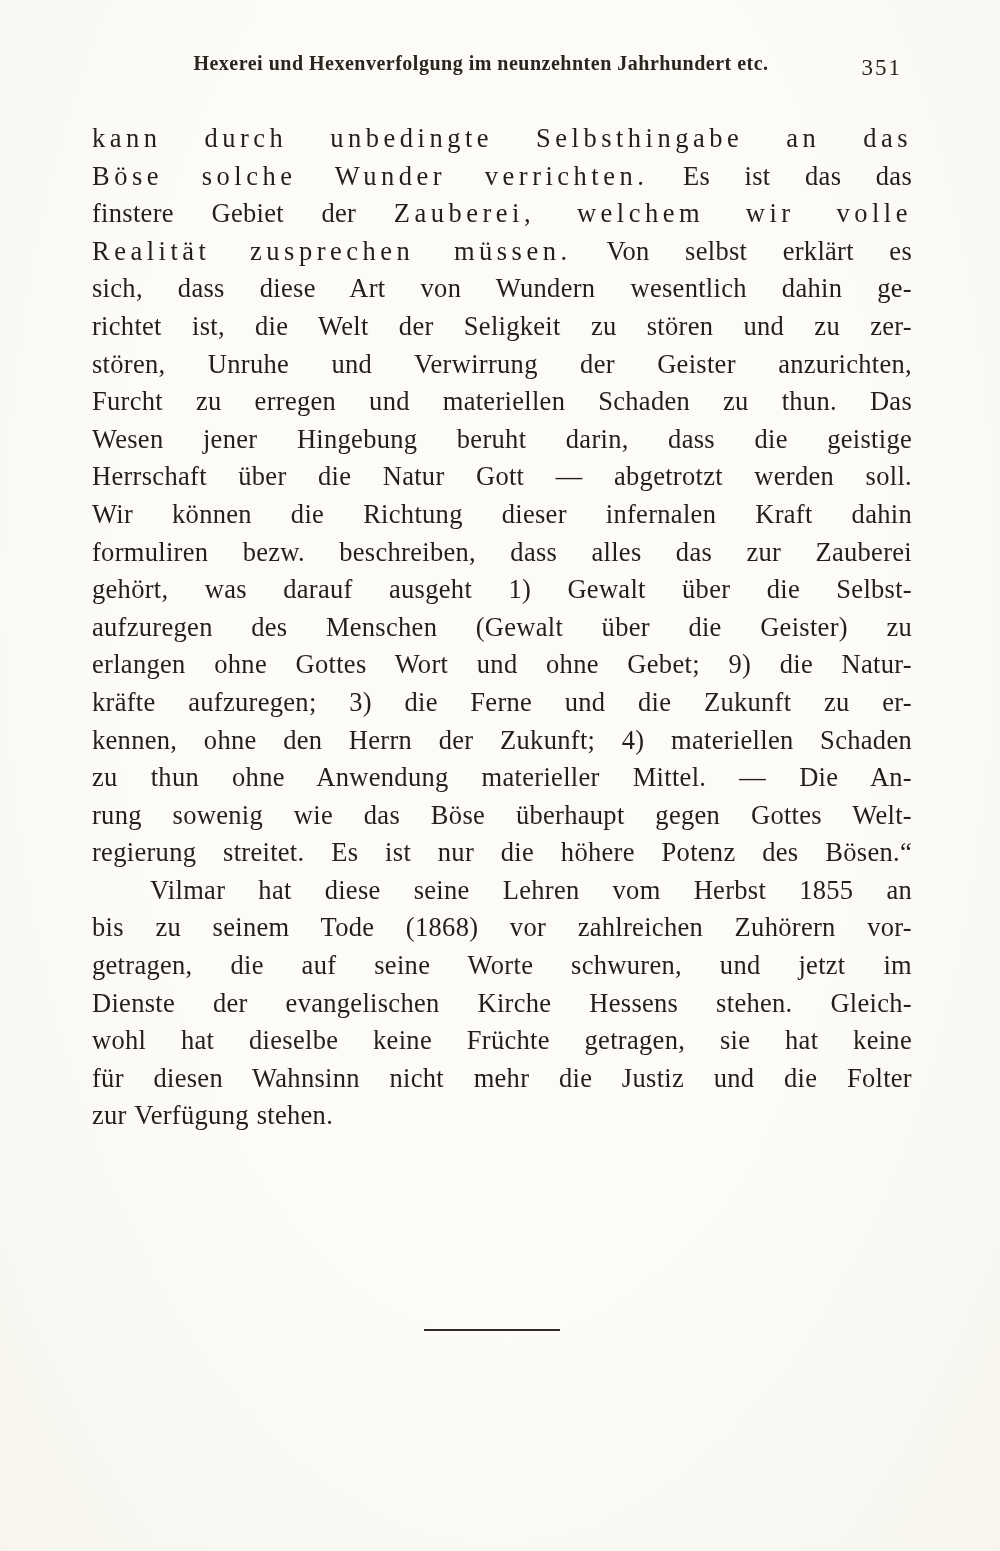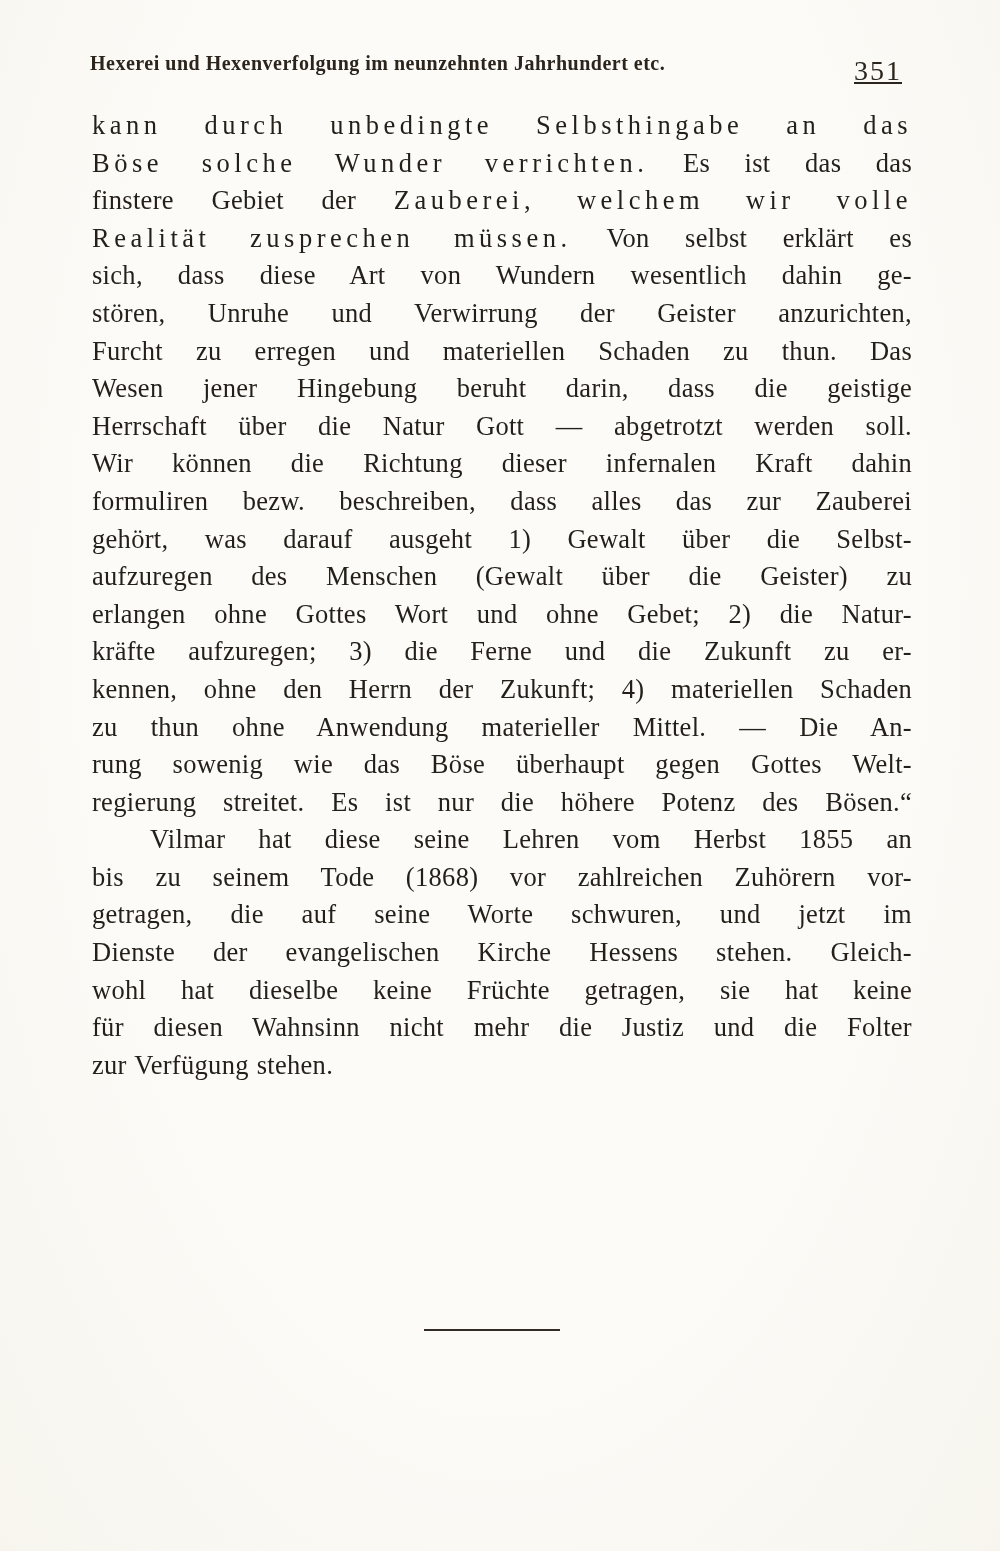--- a/index.html
+++ b/index.html
@@ -14,38 +14,38 @@
     overflow: hidden;
   }
   .header {
     position: absolute;
     top: 52px;
     left: 90px;
     width: 822px;
     height: 36px;
   }
   .running-title {
+    text-align: center;
     font-size: 20px;
     font-weight: 600;
     letter-spacing: 0.5px;
     color: #2b251d;
     padding-right: 40px;
   }
   .page-number {
     position: absolute;
     right: 10px;
     top: 3px;
-    font-size: 28px;
+    font-size: 23px;
     letter-spacing: 2px;
     color: #2b251d;
-    text-decoration: underline;
   }
   .body-text {
     position: absolute;
-    top: 107px;
+    top: 120px;
     left: 92px;
     width: 820px;
     font-family: Liberation Serif, serif;
   }
   .paragraph { margin: 0; }
   .line {
     font-size: 26.5px;
     line-height: 37.6px;
     text-align: justify;
     text-align-last: justify;
@@ -78,29 +78,30 @@
     <div class="page-number">351</div>
   </div>
 
   <div class="body-text">
       <div class="paragraph">
         <div class="line"><span class="seg spaced">kann durch unbedingte Selbsthingabe an das</span></div>
         <div class="line"><span class="seg spaced">Böse solche Wunder verrichten.</span><span class="seg"> Es ist das das</span></div>
         <div class="line"><span class="seg">finstere Gebiet der </span><span class="seg spaced">Zauberei, welchem wir volle</span></div>
         <div class="line"><span class="seg spaced">Realität zusprechen müssen.</span><span class="seg"> Von selbst erklärt es</span></div>
         <div class="line"><span class="seg">sich, dass diese Art von Wundern wesentlich dahin ge-</span></div>
+        <div class="line"><span class="seg">richtet ist, die Welt der Seligkeit zu stören und zu zer-</span></div>
         <div class="line"><span class="seg">stören, Unruhe und Verwirrung der Geister anzurichten,</span></div>
         <div class="line"><span class="seg">Furcht zu erregen und materiellen Schaden zu thun. Das</span></div>
         <div class="line"><span class="seg">Wesen jener Hingebung beruht darin, dass die geistige</span></div>
         <div class="line"><span class="seg">Herrschaft über die Natur Gott — abgetrotzt werden soll.</span></div>
         <div class="line"><span class="seg">Wir können die Richtung dieser infernalen Kraft dahin</span></div>
         <div class="line"><span class="seg">formuliren bezw. beschreiben, dass alles das zur Zauberei</span></div>
         <div class="line"><span class="seg">gehört, was darauf ausgeht 1) Gewalt über die Selbst-</span></div>
         <div class="line"><span class="seg">aufzuregen des Menschen (Gewalt über die Geister) zu</span></div>
-        <div class="line"><span class="seg">erlangen ohne Gottes Wort und ohne Gebet; 2) die Natur-</span></div>
+        <div class="line"><span class="seg">erlangen ohne Gottes Wort und ohne Gebet; 9) die Natur-</span></div>
         <div class="line"><span class="seg">kräfte aufzuregen; 3) die Ferne und die Zukunft zu er-</span></div>
         <div class="line"><span class="seg">kennen, ohne den Herrn der Zukunft; 4) materiellen Schaden</span></div>
         <div class="line"><span class="seg">zu thun ohne Anwendung materieller Mittel. — Die An-</span></div>
         <div class="line"><span class="seg">rung sowenig wie das Böse überhaupt gegen Gottes Welt-</span></div>
         <div class="line"><span class="seg">regierung streitet. Es ist nur die höhere Potenz des Bösen.“</span></div>
       </div>
       <div class="paragraph">
         <div class="line indent"><span class="seg">Vilmar hat diese seine Lehren vom Herbst 1855 an</span></div>
         <div class="line"><span class="seg">bis zu seinem Tode (1868) vor zahlreichen Zuhörern vor-</span></div>
         <div class="line"><span class="seg">getragen, die auf seine Worte schwuren, und jetzt im</span></div>

